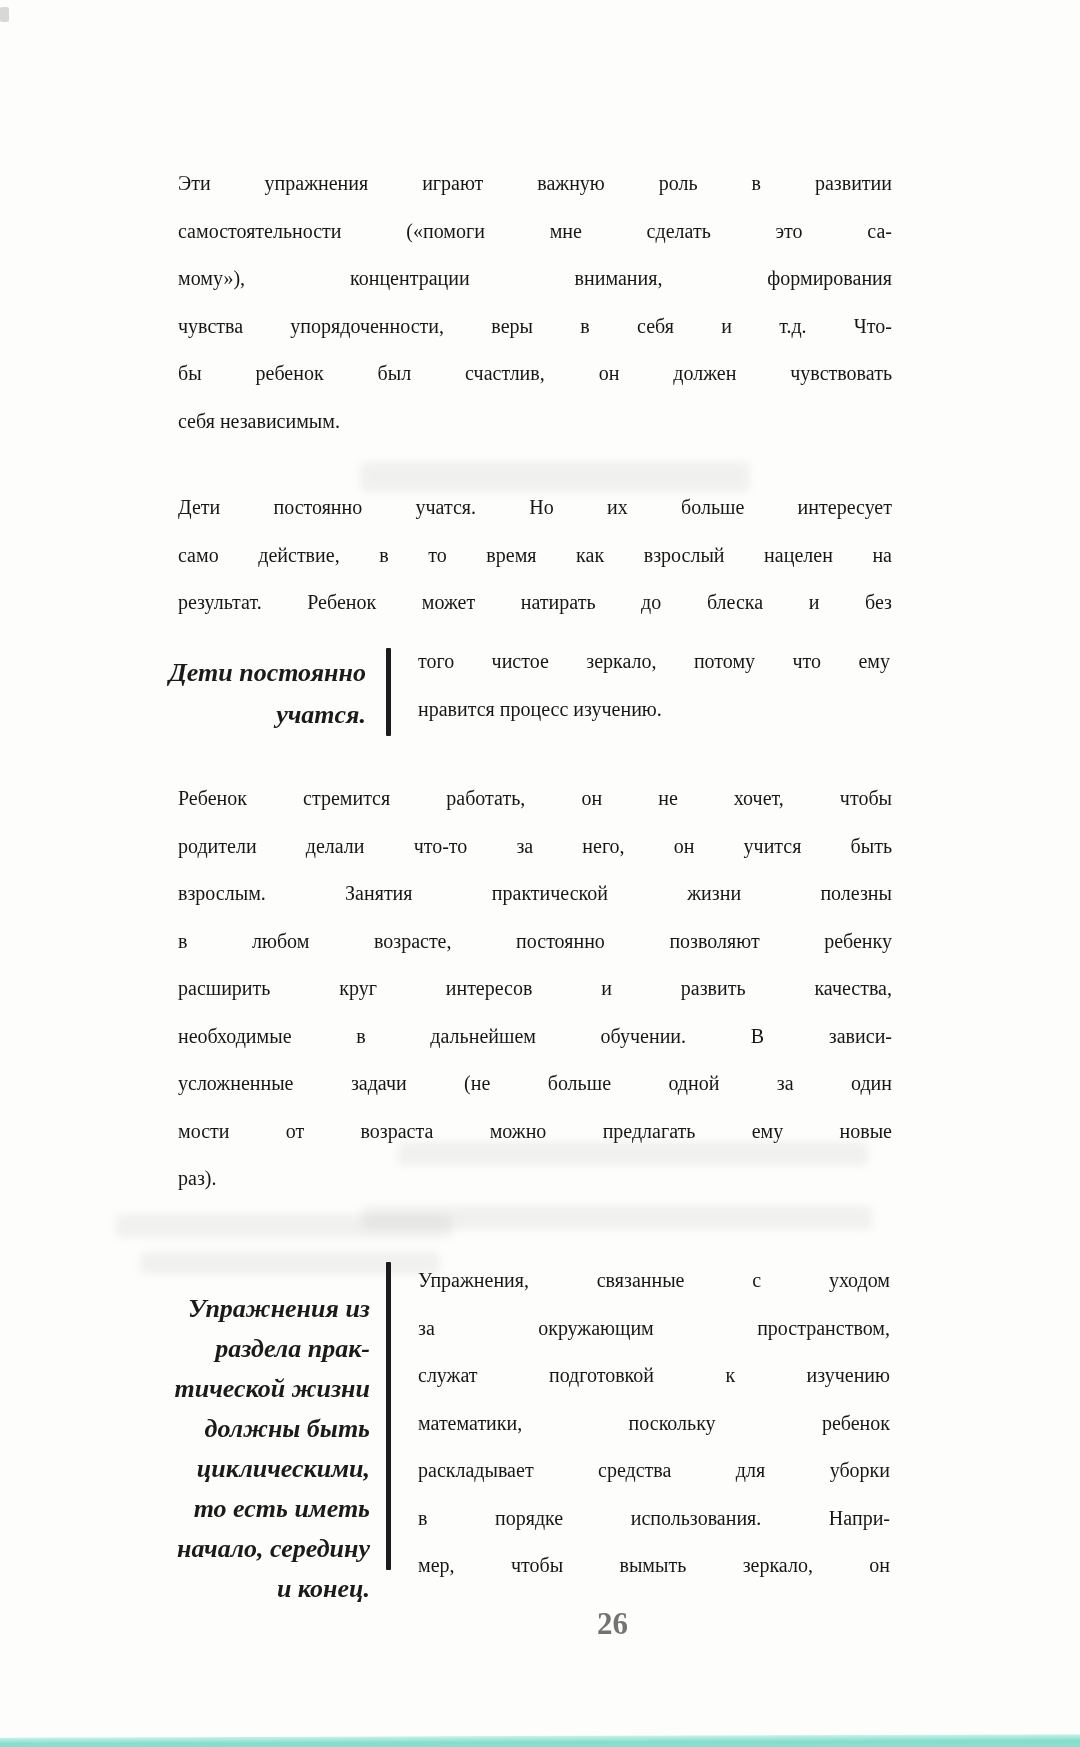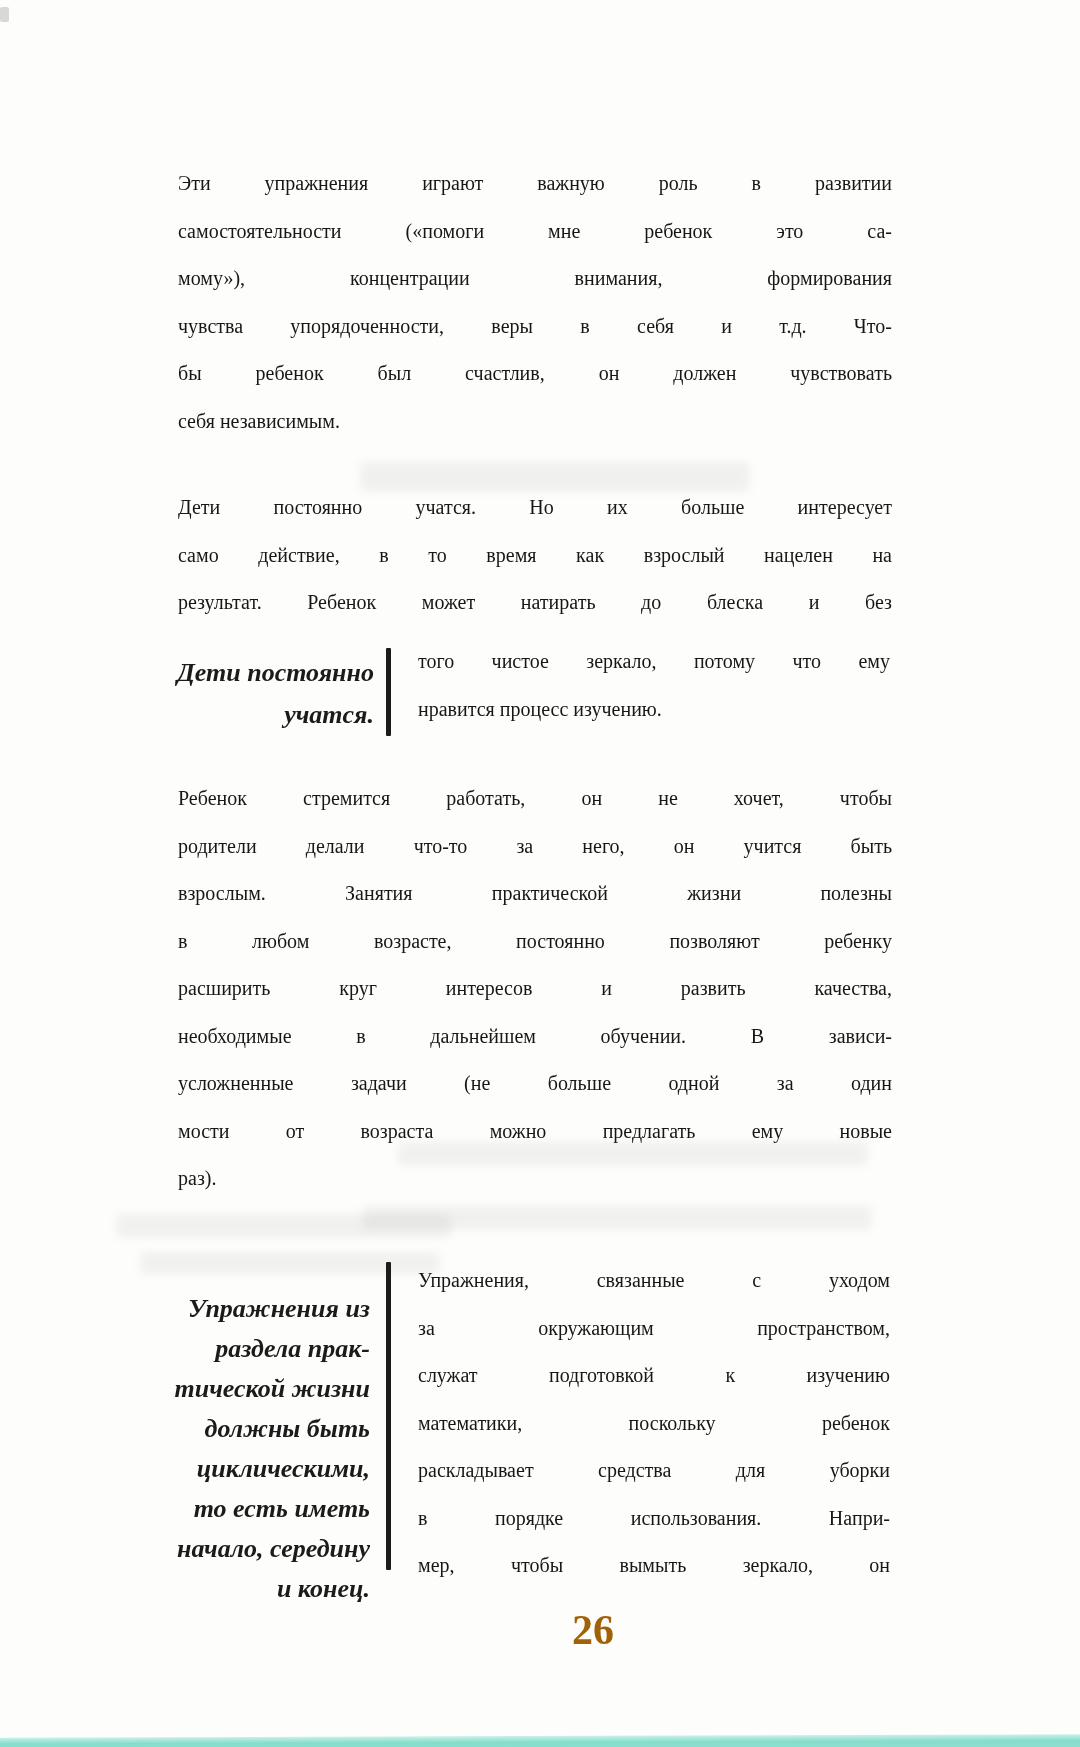--- a/index.html
+++ b/index.html
@@ -26,36 +26,36 @@
 
   
   .quote {
     position: absolute;
     font-style: italic;
     font-weight: 700;
     font-size: 26px;
     color: #1b1b1b;
   }
   .quote .line { text-align: right; text-align-last: right; }
-  .q1 { left: 124px; top: 652px;  width: 250px; line-height: 42px; }
+  .q1 { left: 116px; top: 652px;  width: 250px; line-height: 42px; }
   .q2 { left: 120px; top: 1289px; width: 250px; line-height: 40px; }
 
   
   .vrule { position: absolute; width: 5px; background: #1c1c1c; border-radius: 1px; }
   .rule1 { left: 386px; top: 648px;  height: 88px; }
   .rule2 { left: 386px; top: 1262px; height: 308px; }
 
   .page-number {
     position: absolute;
     left: 558px; top: 1606px;
     width: 70px;
-    text-align: center;
-    font-size: 42px;
+    text-align: right;
+    font-size: 31px;
     font-weight: 700;
-    color: #a16207;
+    color: #737373;
   }
 
   
   .ghost {
     position: absolute;
     background: #8a8a8a;
     opacity: 0.10;
     filter: blur(4px);
     border-radius: 6px;
   }
@@ -80,21 +80,21 @@
 </style>
 </head>
 <body>
 
 <div class="page">
 
   <div class="speck"></div>
 
   <section class="textblock p1 no-just-last">
       <div class="line">Эти упражнения играют важную роль в развитии</div>
-      <div class="line">самостоятельности («помоги мне ребенок это са-</div>
+      <div class="line">самостоятельности («помоги мне сделать это са-</div>
       <div class="line">мому»), концентрации внимания, формирования</div>
       <div class="line">чувства упорядоченности, веры в себя и т.д. Что-</div>
       <div class="line">бы ребенок был счастлив, он должен чувствовать</div>
       <div class="line">себя независимым.</div>
     </section>
 
   <div class="ghost ghost1"></div>
 
   <section class="textblock p2full">
       <div class="line">Дети постоянно учатся. Но их больше интересует</div>

